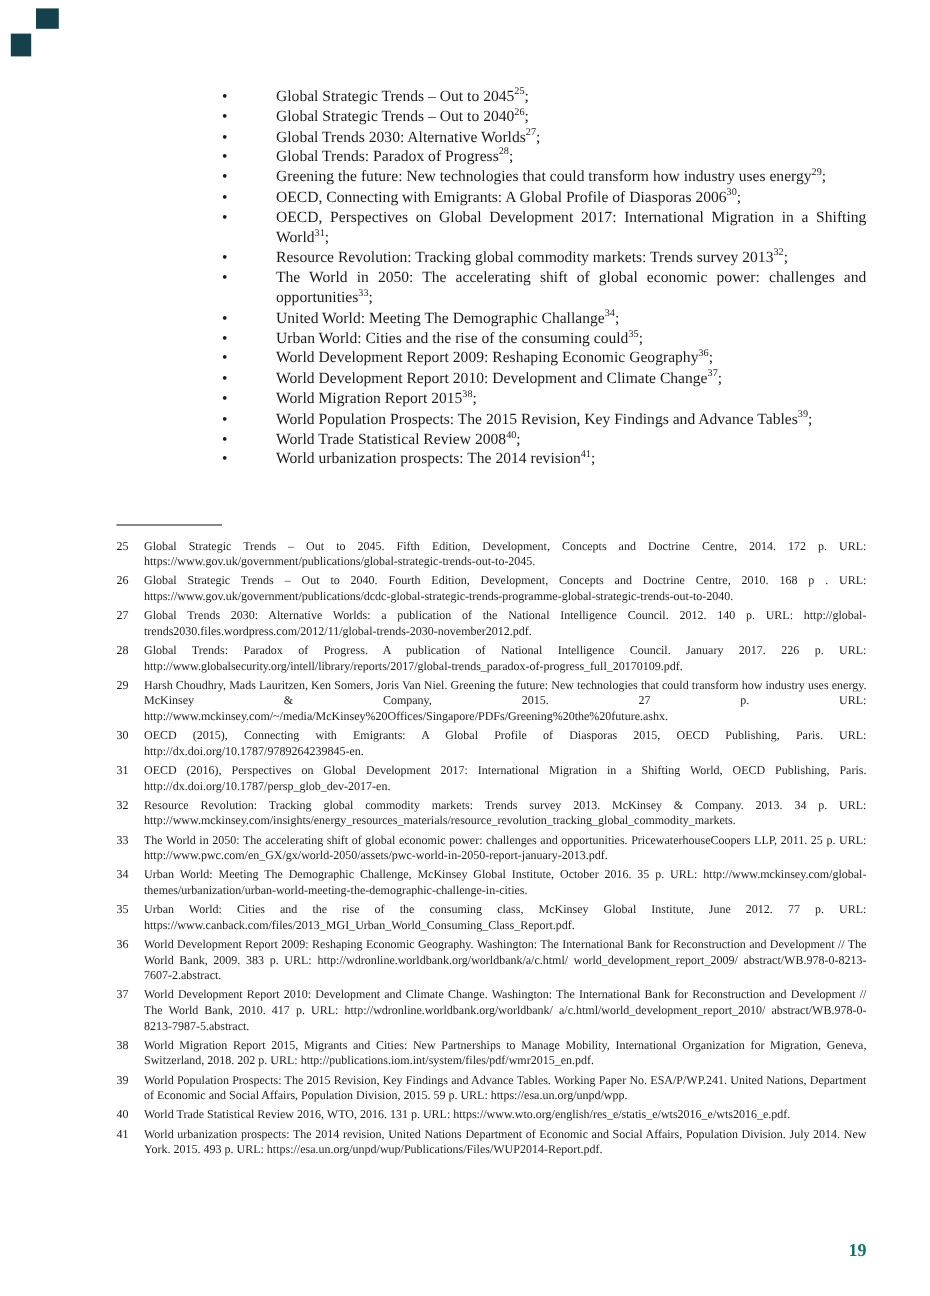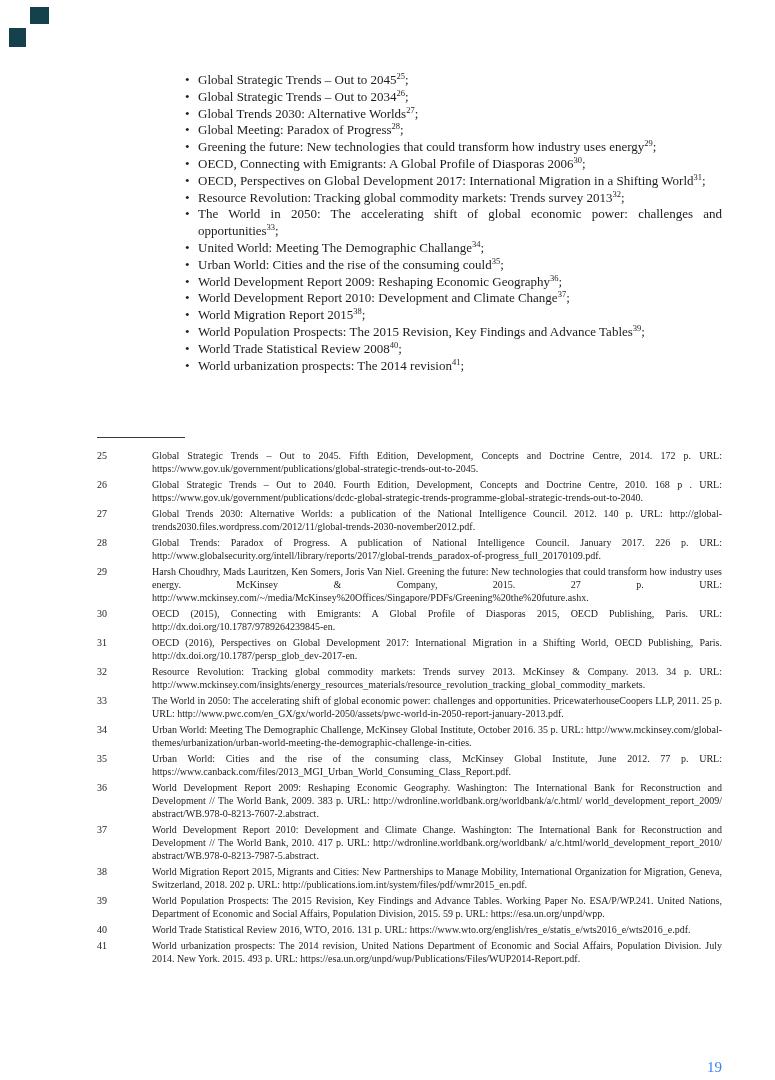--- a/index.html
+++ b/index.html
@@ -19,74 +19,74 @@
   .corner-rect.r2{left:9px;top:28px;width:17px;height:19px;}
 
   
   .bullet-list{
     position:absolute;left:185px;top:72px;width:537px;
     margin:0;padding:0;list-style:none;
     font-size:13px;line-height:16.8px;
   }
   .bullet-item{display:flex;}
   .bullet-glyph{flex:none;width:13px;}
-  .bullet-text{flex:1;text-align:justify;}
+  .bullet-text{flex:1;text-align:justify;margin-left:32px;}
   sup.ref{font-size:8.5px;line-height:0;vertical-align:super;}
 
   
   .footnote-sep{
     position:absolute;left:97px;top:437px;width:88px;
     border-top:1px solid #3c3c3c;height:0;
   }
 
   
   .footnotes{
     position:absolute;left:97px;top:449px;width:625px;
     margin:0;padding:0;list-style:none;
     font-size:10px;line-height:13px;
   }
   .footnote{display:flex;margin-bottom:3px;}
   .fn-num{flex:none;width:23px;}
-  .fn-text{flex:1;text-align:justify;overflow-wrap:anywhere;margin-left:32px;}
+  .fn-text{flex:1;text-align:justify;overflow-wrap:anywhere;}
 
   
   .page-number{
-    position:absolute;right:53px;bottom:4px;
-    color:#3b82f6;font-size:15px;
+    position:absolute;right:53px;bottom:28px;
+    color:#0f766e;font-size:15px;font-weight:bold;
   }
 </style>
 </head>
 <body>
 
 <div class="page">
 
   <div>
     <div class="corner-rect r1"></div>
     <div class="corner-rect r2"></div>
   </div>
 
   <ul class="bullet-list" id="bullet-list">
   <li class="bullet-item">
     <span class="bullet-glyph">•</span>
     <span class="bullet-text"><span class="bt">Global Strategic Trends – Out to 2045</span><sup class="ref">25</sup><span class="suffix">;</span></span>
   </li>
 
   <li class="bullet-item">
     <span class="bullet-glyph">•</span>
-    <span class="bullet-text"><span class="bt">Global Strategic Trends – Out to 2034</span><sup class="ref">26</sup><span class="suffix">;</span></span>
+    <span class="bullet-text"><span class="bt">Global Strategic Trends – Out to 2040</span><sup class="ref">26</sup><span class="suffix">;</span></span>
   </li>
 
   <li class="bullet-item">
     <span class="bullet-glyph">•</span>
     <span class="bullet-text"><span class="bt">Global Trends 2030: Alternative Worlds</span><sup class="ref">27</sup><span class="suffix">;</span></span>
   </li>
 
   <li class="bullet-item">
     <span class="bullet-glyph">•</span>
-    <span class="bullet-text"><span class="bt">Global Meeting: Paradox of Progress</span><sup class="ref">28</sup><span class="suffix">;</span></span>
+    <span class="bullet-text"><span class="bt">Global Trends: Paradox of Progress</span><sup class="ref">28</sup><span class="suffix">;</span></span>
   </li>
 
   <li class="bullet-item">
     <span class="bullet-glyph">•</span>
     <span class="bullet-text"><span class="bt">Greening the future: New technologies that could transform how industry uses energy</span><sup class="ref">29</sup><span class="suffix">;</span></span>
   </li>
 
   <li class="bullet-item">
     <span class="bullet-glyph">•</span>
     <span class="bullet-text"><span class="bt">OECD, Connecting with Emigrants: A Global Profile of Diasporas 2006</span><sup class="ref">30</sup><span class="suffix">;</span></span>

